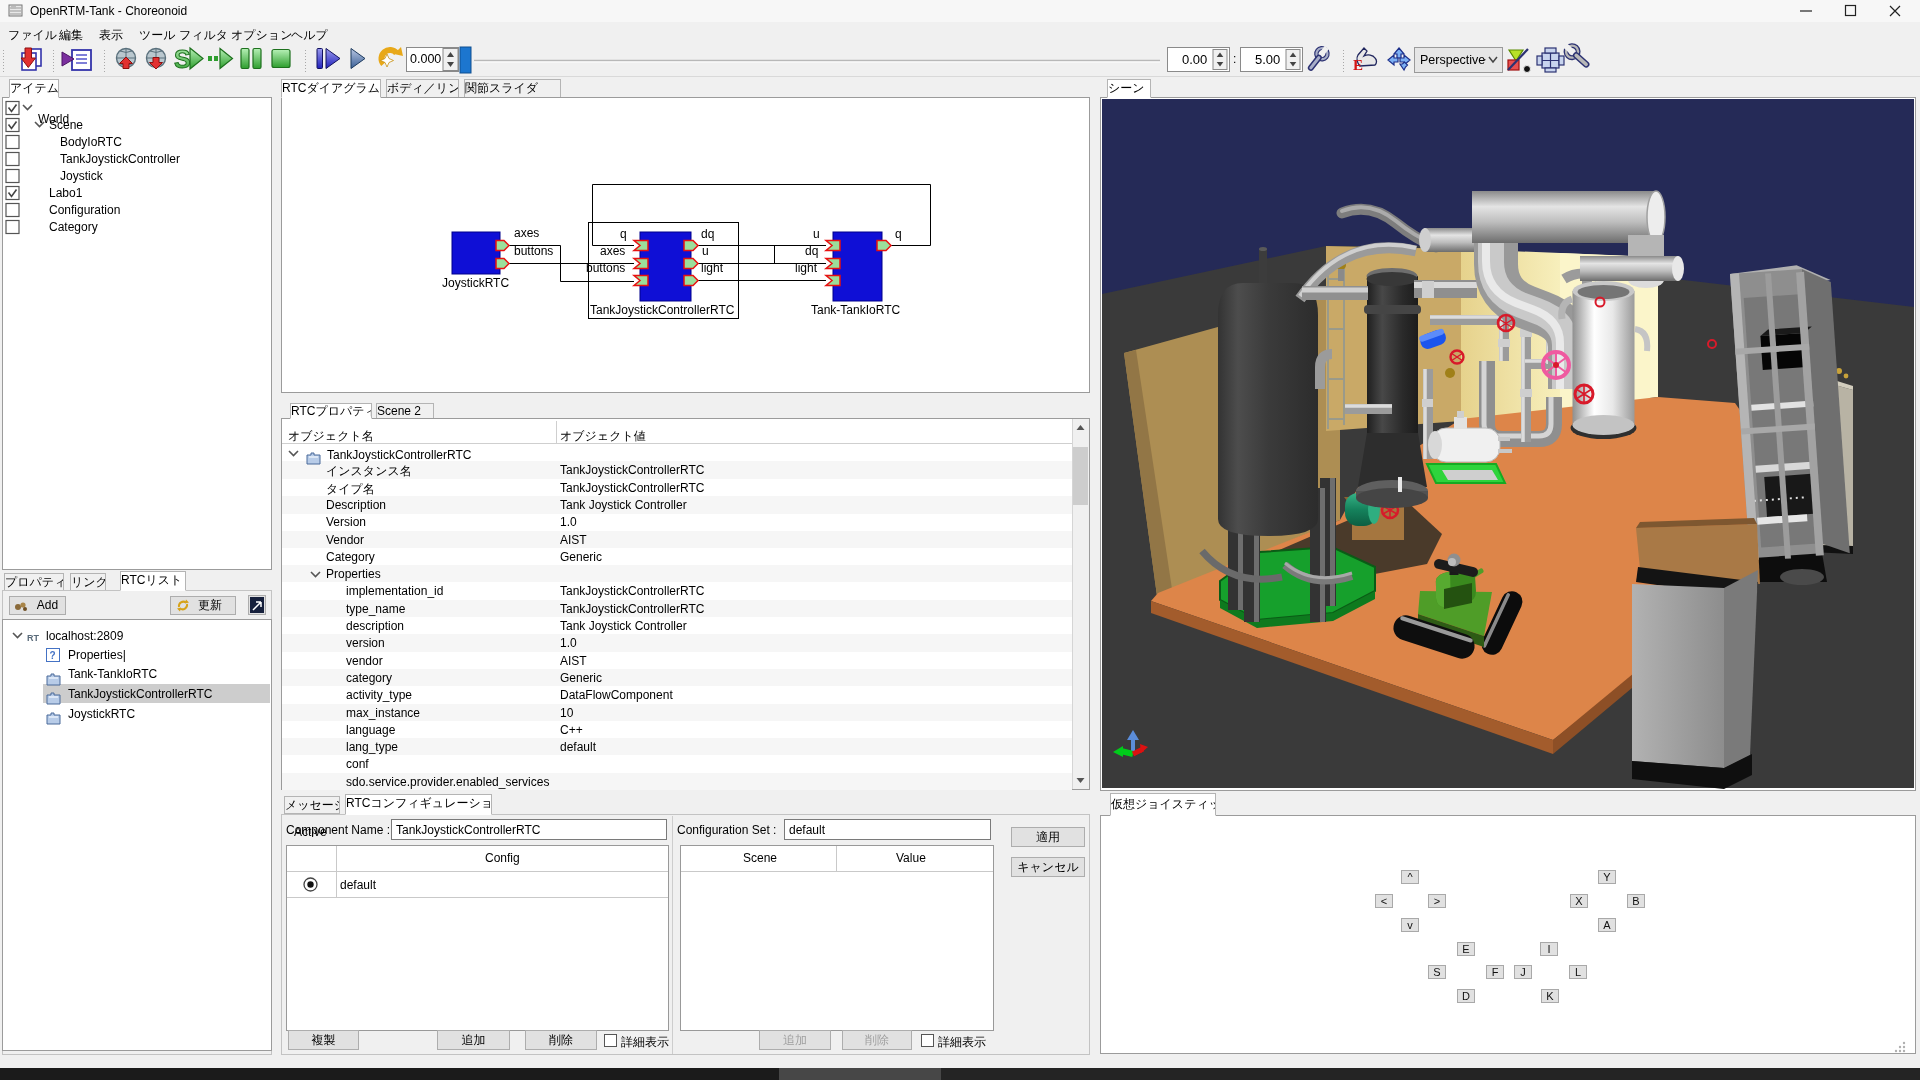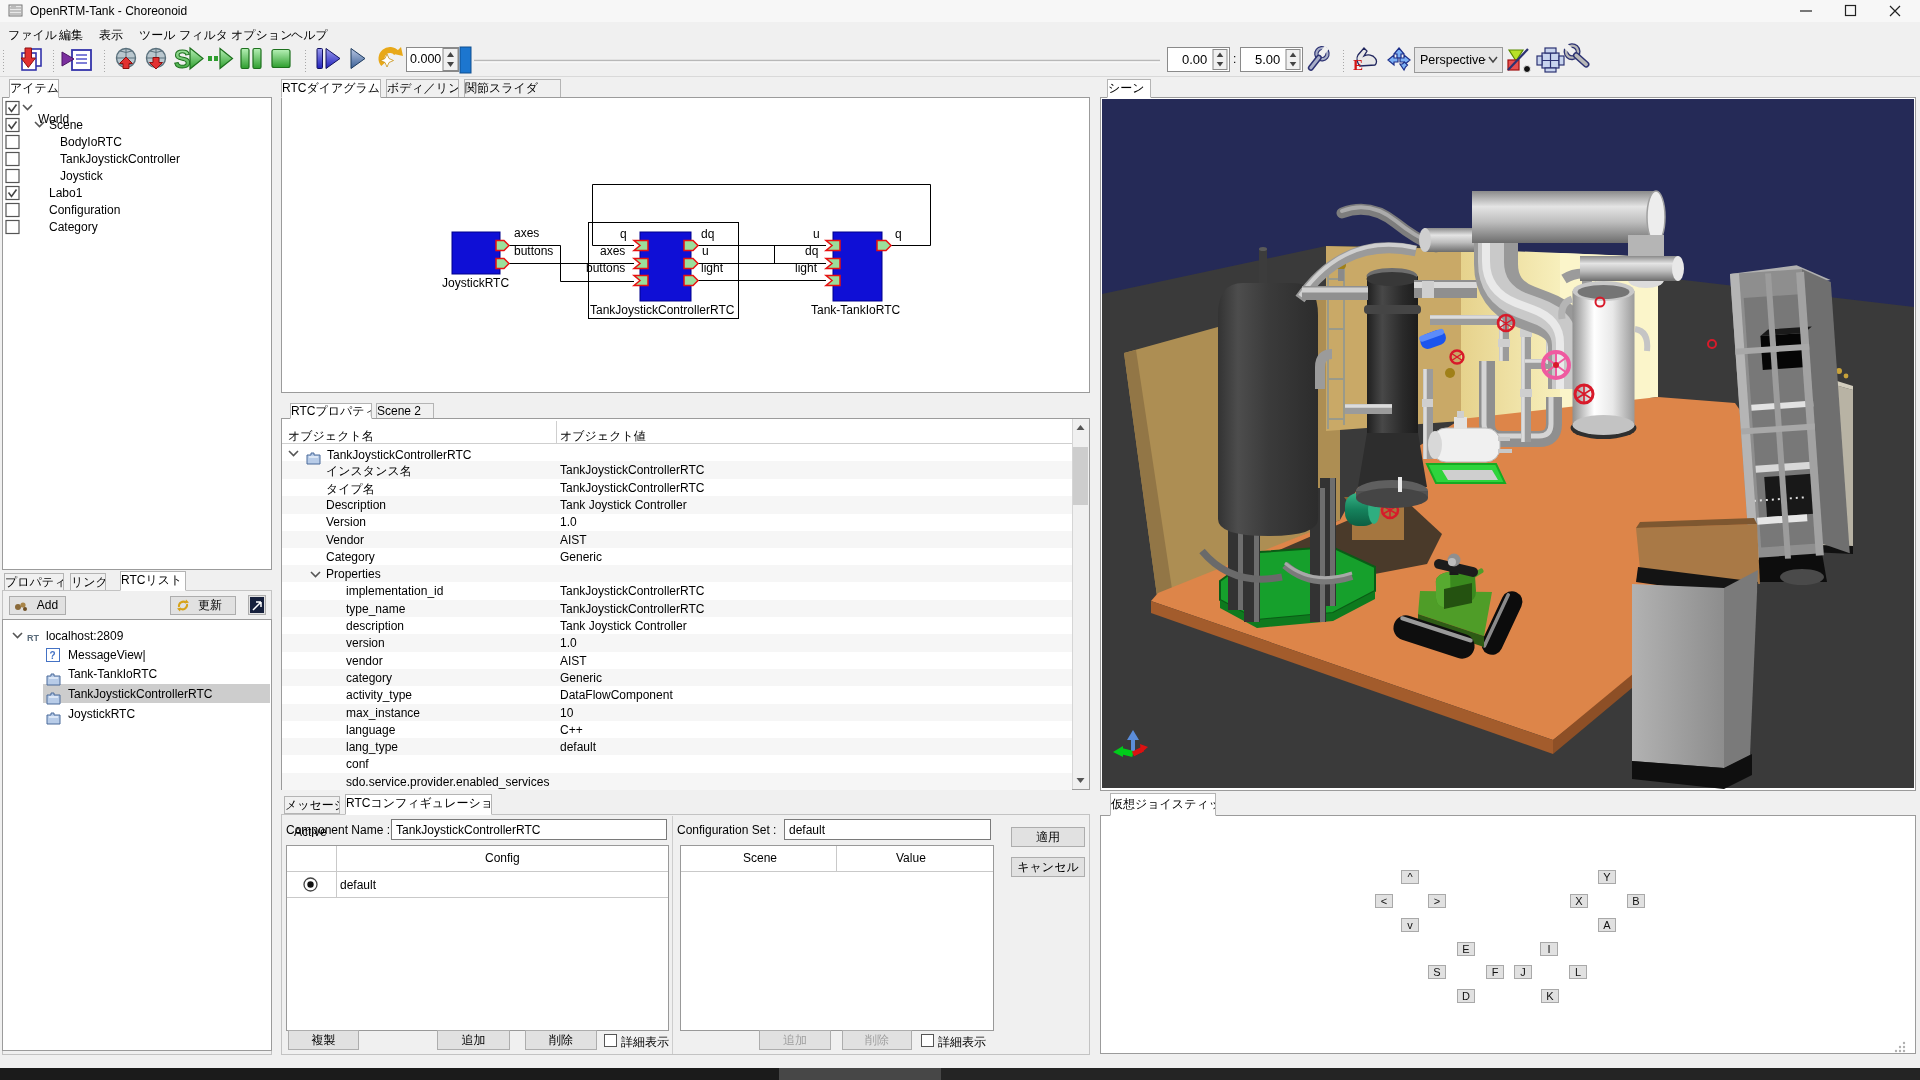--- a/index.html
+++ b/index.html
@@ -234,21 +234,21 @@
   <text x="39.5" y="31" font-size="10" font-weight="bold" fill="#4472c4" font-family="Liberation Sans">?</text>
  </g>
  <g fill="#b8cce8" stroke="#4a6a9a" stroke-width="1">
   <path d="M37 48 h4 v-2 h3 v2 h6 v9 h-13 z"></path>
   <path d="M37 67 h4 v-2 h3 v2 h6 v9 h-13 z"></path>
   <path d="M37 87 h4 v-2 h3 v2 h6 v9 h-13 z"></path>
  </g>
  <path d="M39 50 h9 M39 69 h9 M39 89 h9" stroke="#e8f0fa" stroke-width="1.5"></path>
 </svg>
 <div class="txt" style="left:46px;top:629px">localhost:2809</div>
-<div class="txt" style="left:68px;top:648px">MessageView|</div>
+<div class="txt" style="left:68px;top:648px">Properties|</div>
 <div class="txt" style="left:68px;top:667px">Tank-TankIoRTC</div>
 <div class="txt" style="left:68px;top:687px">TankJoystickControllerRTC</div>
 <div class="txt" style="left:68px;top:707px">JoystickRTC</div>
 
 <div class="tab on" style="left:281px;top:79px;width:100px">RTCダイアグラム</div>
 <div class="tab" style="left:386px;top:79px;width:73px">ボディ／リンク</div>
 <div class="tab" style="left:464px;top:79px;width:97px">関節スライダ</div>
 <div class="panel" style="left:281px;top:97px;width:809px;height:296px"></div>
 <svg class="a" style="left:281px;top:97px" width="809" height="296" viewBox="0 0 809 296" font-family="Liberation Sans">
  <g fill="none" stroke="#000" stroke-width="1">

